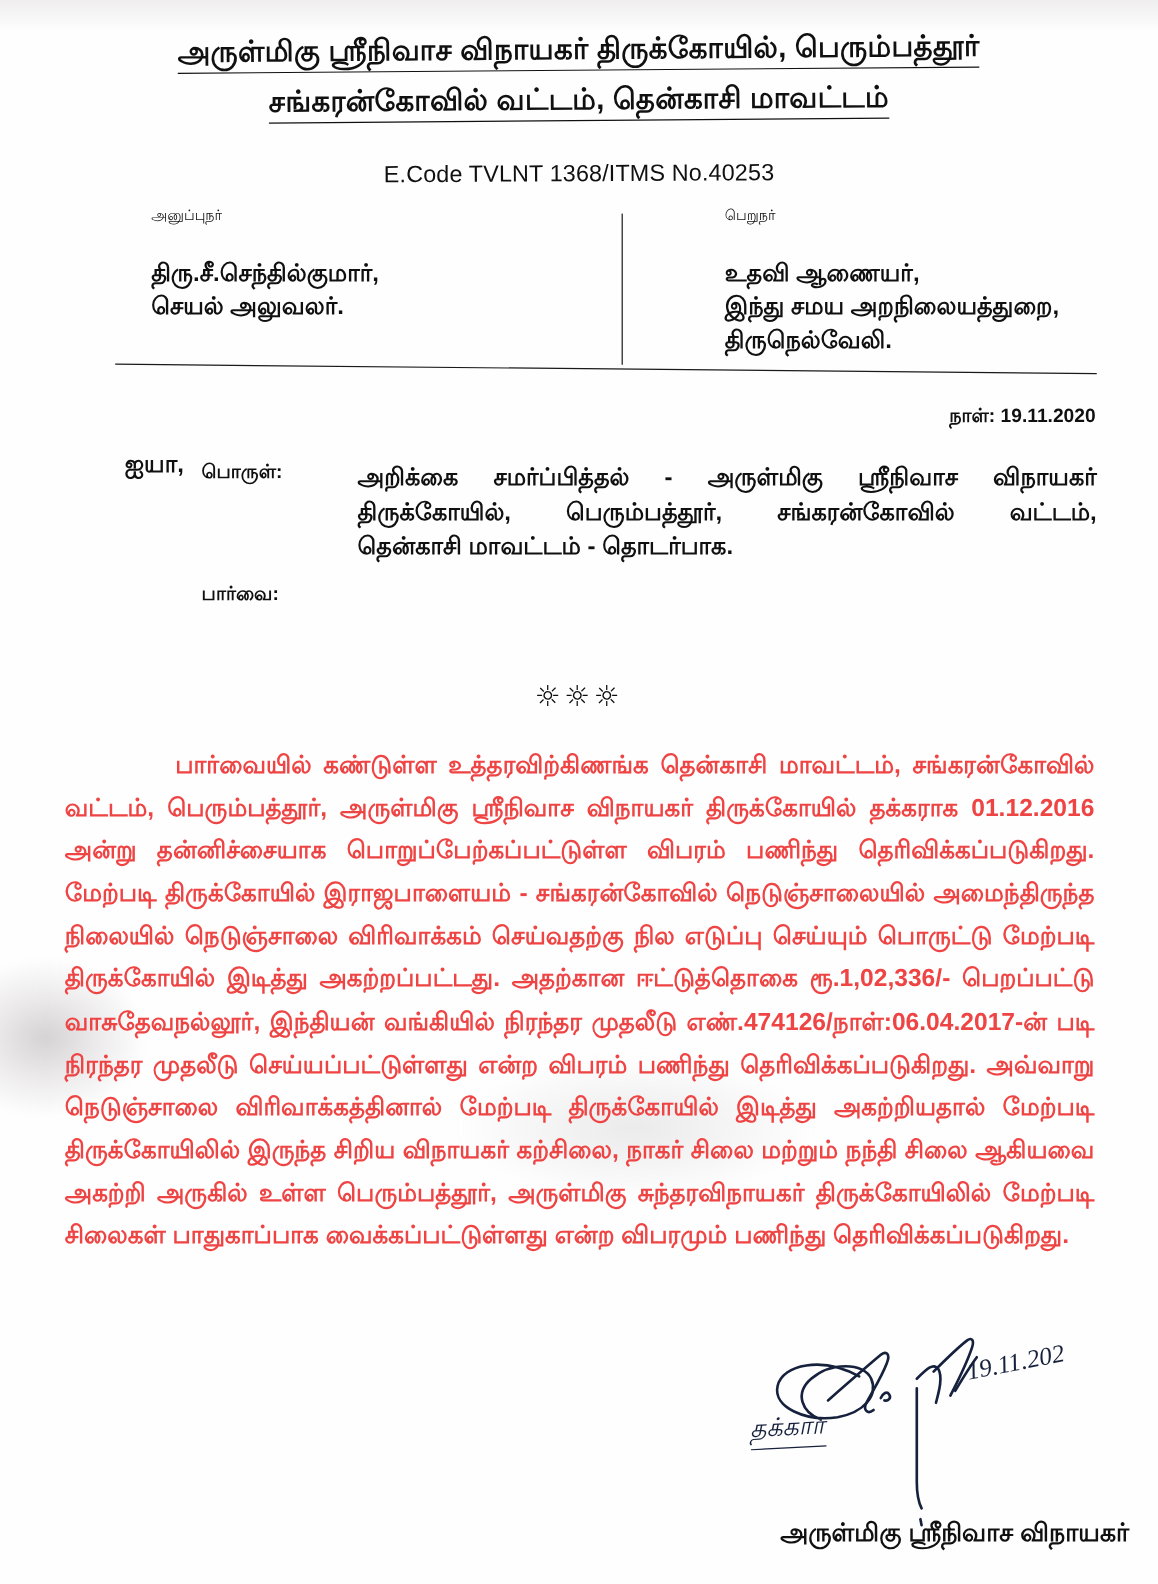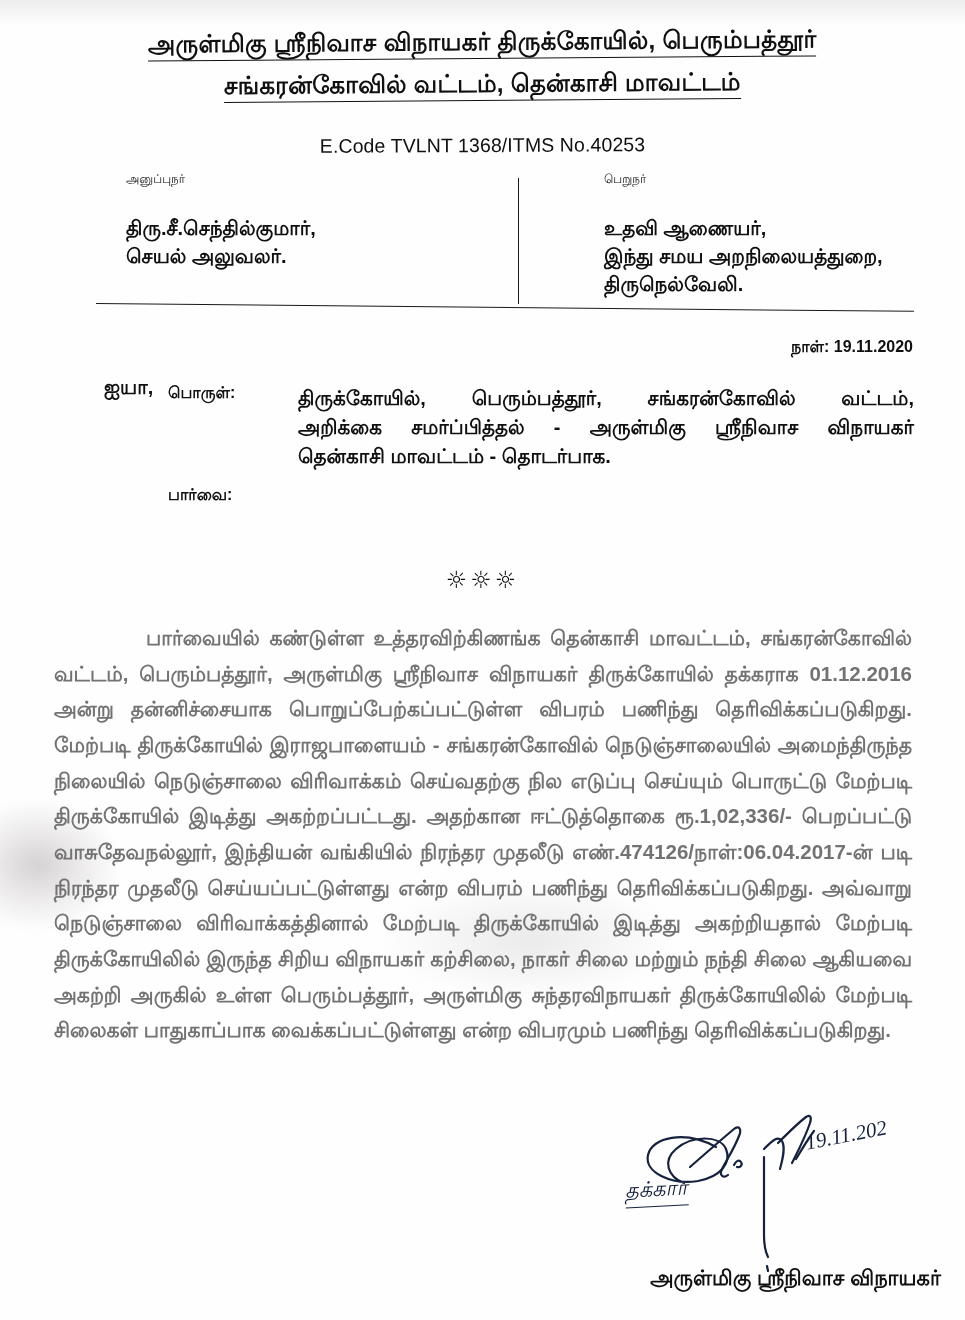--- a/index.html
+++ b/index.html
@@ -207,21 +207,21 @@
   .body-text {
     position: absolute;
     left: 54px;
     top: 620px;
     width: 858px;
     font-size: 20.5px;
     font-weight: bold;
     line-height: 1.74;
     text-align: justify;
     text-indent: 92px;
-    color: #737373;
+    color: #ef4444;
   }
 
   
   .sig-area {
     position: absolute;
     left: 520px;
     top: 1105px;
     width: 440px;
     height: 200px;
   }
@@ -307,22 +307,22 @@
     </div>
   </div>
 
   <div class="date-line">நாள்: 19.11.2020</div>
 
   <div class="salutation">ஐயா,</div>
 
   <div class="field-block subject-block">
     <div class="field-label">பொருள்:</div>
     <div class="field-value">
+      <div>அறிக்கை சமர்ப்பித்தல் - அருள்மிகு ஸ்ரீநிவாச விநாயகர்</div>
       <div>திருக்கோயில், பெரும்பத்தூர், சங்கரன்கோவில் வட்டம்,</div>
-      <div>அறிக்கை சமர்ப்பித்தல் - அருள்மிகு ஸ்ரீநிவாச விநாயகர்</div>
       <div class="last">தென்காசி மாவட்டம் - தொடர்பாக.</div>
     </div>
   </div>
 
   <div class="field-block ref-block">
     <div class="field-label">பார்வை:</div>
   </div>
 
   <div class="ornament">☼☼☼</div>
 

